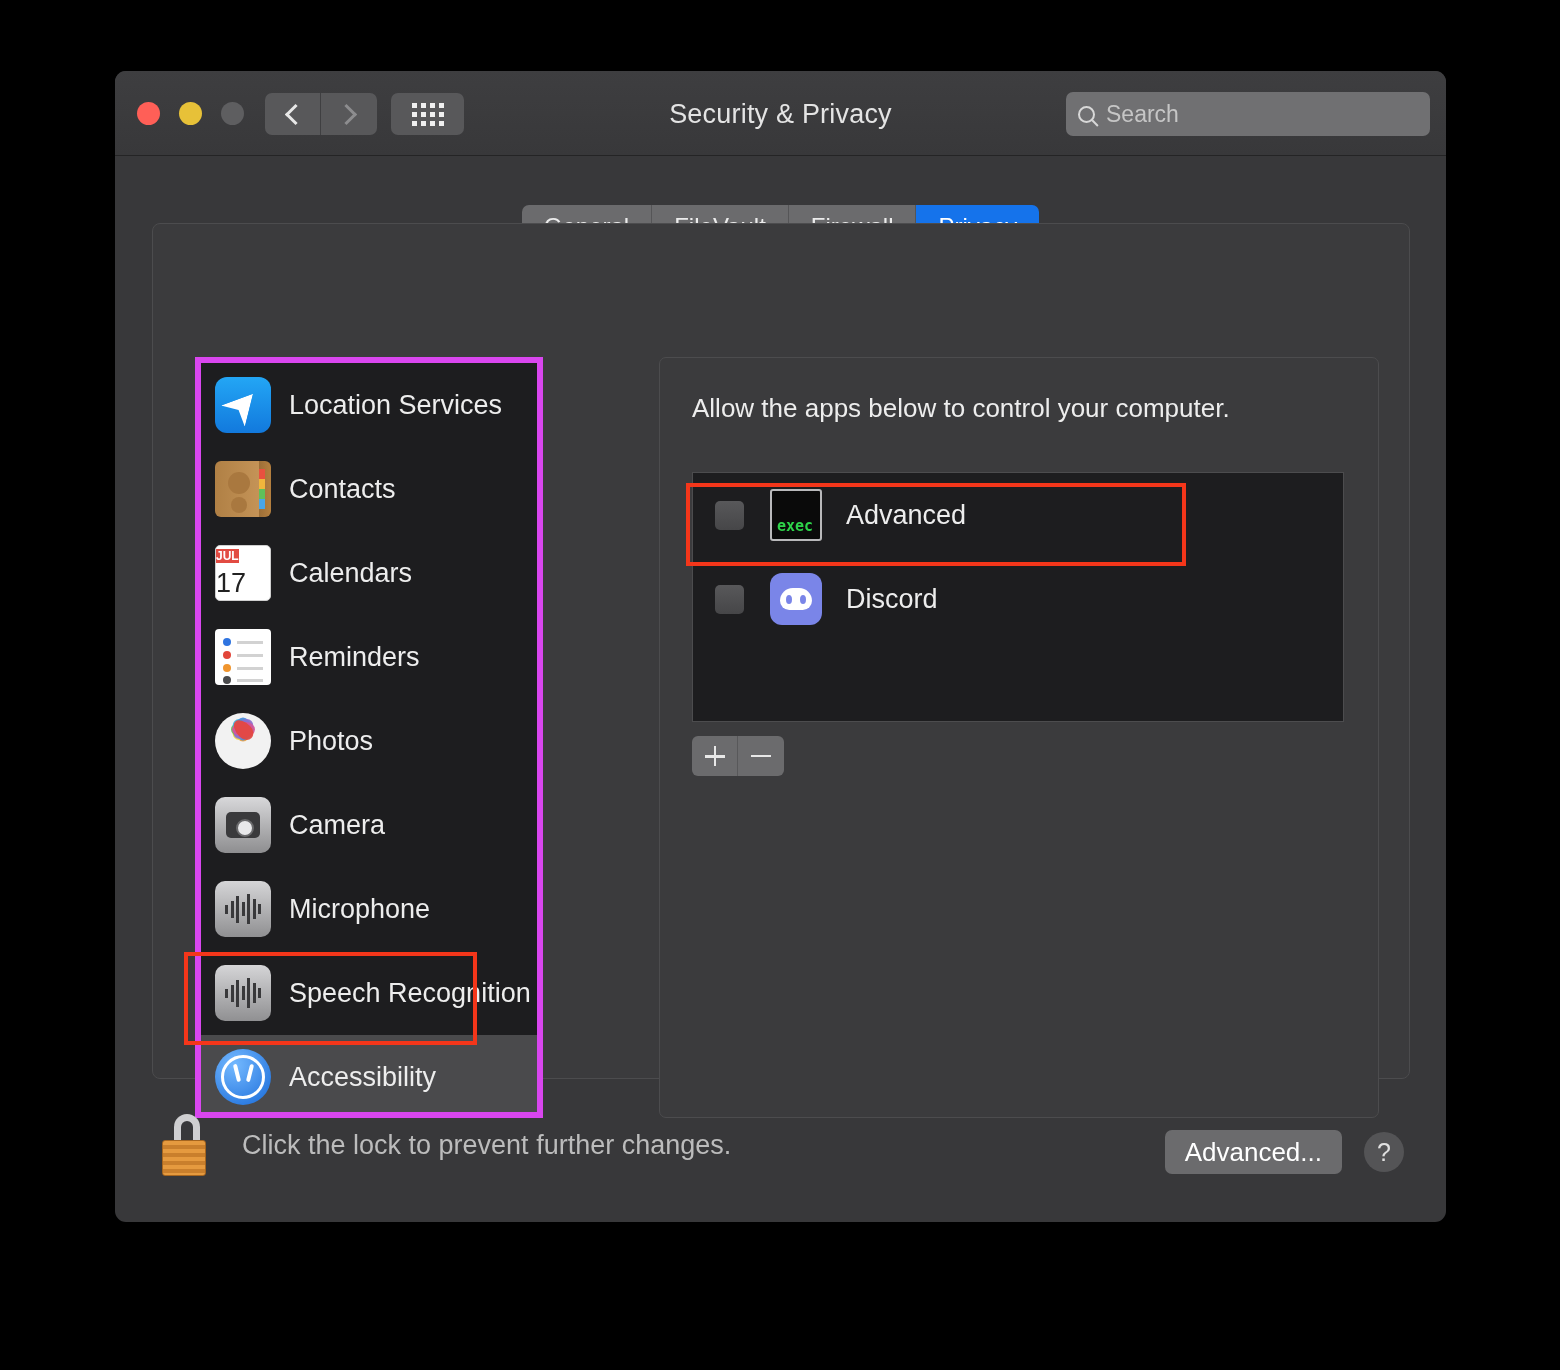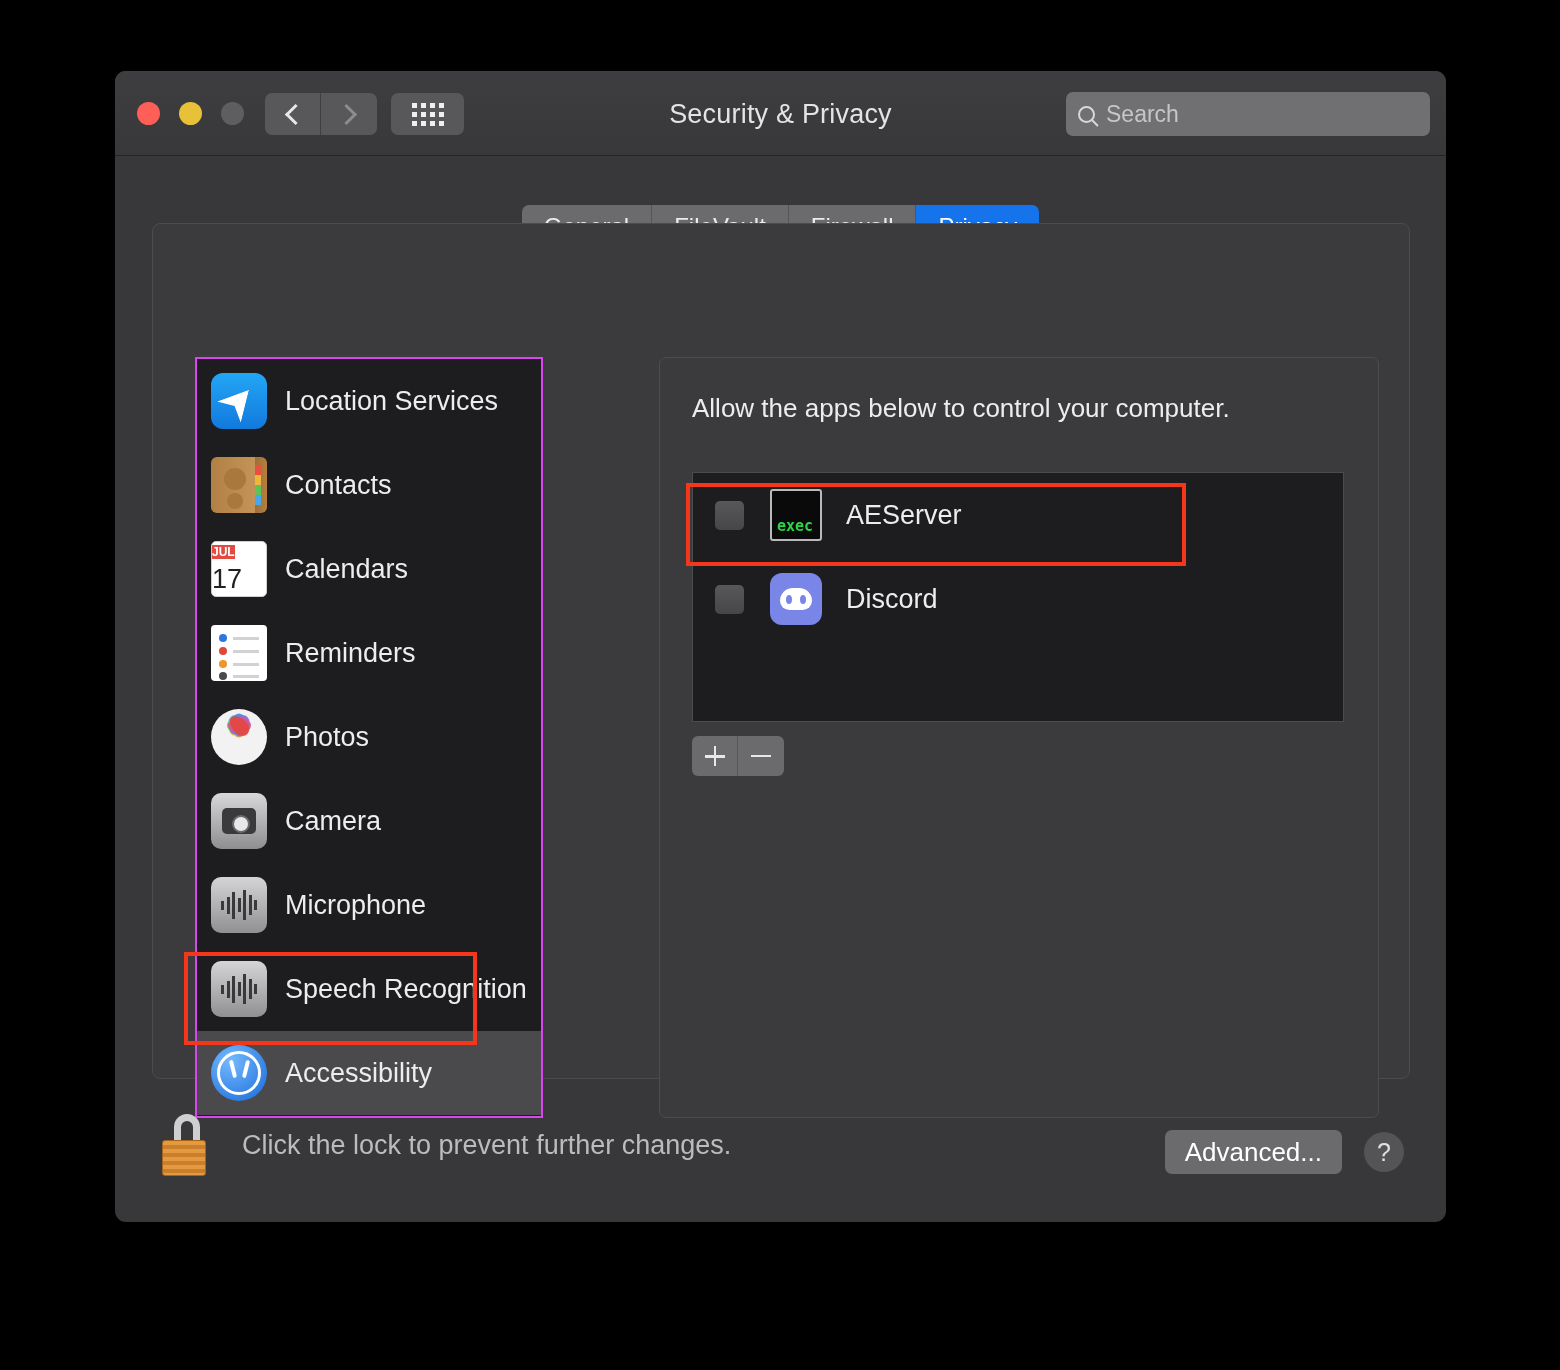--- a/index.html
+++ b/index.html
@@ -82,21 +82,21 @@
   .content {
     position:absolute; left:37px; top:152px;
     width:1258px; height:856px;
     background:#3b3b3d; border:1px solid #4c4c4e; border-radius:8px;
   }
 
   
   .sidebar {
     position:absolute; left:42px; top:133px;
     width:348px; height:761px;
-    background:#1d1d1f; border:2px solid #d946ef;
+    background:#1d1d1f; border:6px solid #d946ef;
     overflow:hidden;
   }
   .srow { display:flex; align-items:center; height:84px; padding-left:14px; }
   .srow.selected { background:#4a4a4c; }
   .srow .ico { width:56px; height:56px; flex:none; position:relative; }
   .srow .lbl { margin-left:18px; color:#ededed; font-size:27px; }
 
   
   .ic-location { background:linear-gradient(to bottom,#23a6f5,#1279dd); border-radius:12px; }
   .ic-location::after {
@@ -375,21 +375,21 @@
 
       <div class="rpanel">
         <div class="heading">Allow the apps below to control your computer.</div>
 
         <div class="applist">
           <div class="arow">
             <span class="cbox off"></span>
             <span class="aico ic-exec">
               <span>exec</span>
             </span>
-            <span class="aname">AEServer</span>
+            <span class="aname">Advanced</span>
           </div>
 
 
           <div class="arow">
             <span class="cbox off"></span>
             <span class="aico ic-discord">
                 <span class="face"></span>
               </span>
             <span class="aname">Discord</span>
           </div>

